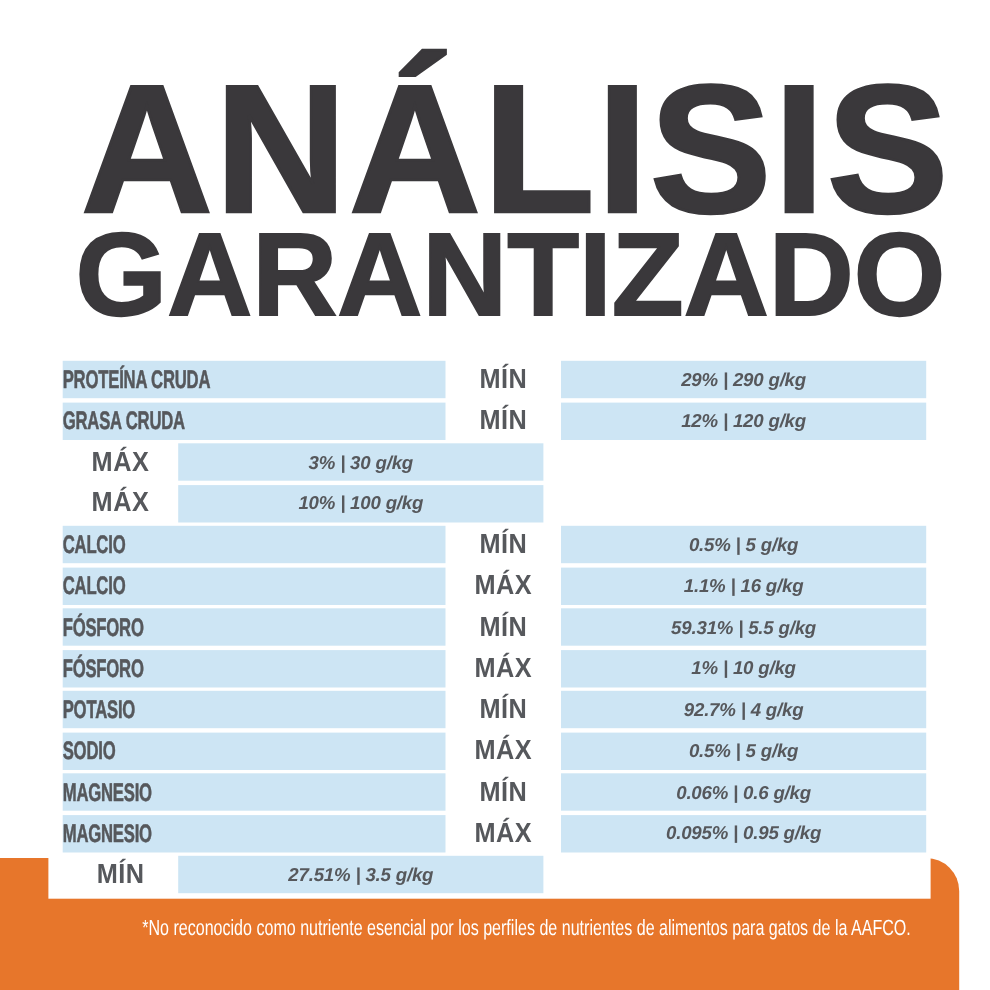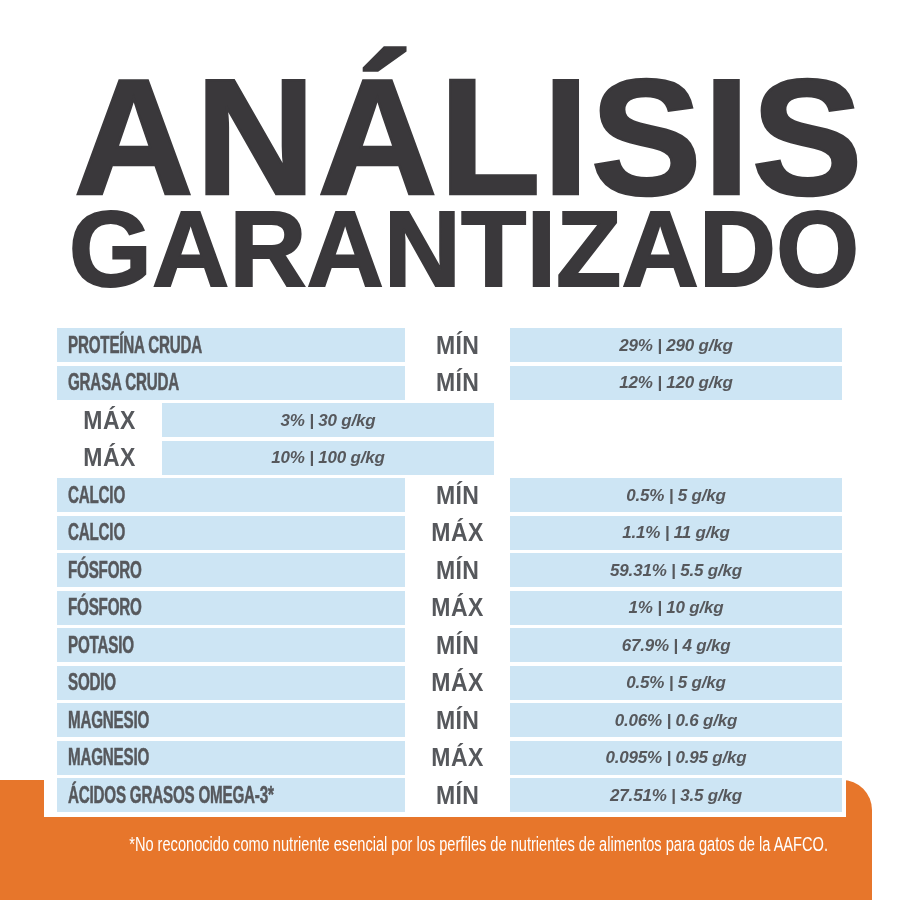--- a/index.html
+++ b/index.html
@@ -40,21 +40,21 @@
     background:#fff;z-index:2;
   }
   
   .analysis-table{
     position:absolute;left:57px;top:328px;width:785px;z-index:3;
   }
   .t-row{display:flex;height:34px;}
   .t-row + .t-row{margin-top:3.5px;}
   .cell-name{
     width:348px;height:100%;background:var(--row-blue);
-    display:flex;align-items:center;padding-left:11px;
+    display:flex;align-items:center;
   }
   .cell-limit{
     width:105px;height:100%;display:flex;align-items:center;justify-content:center;
   }
   .cell-value{
     width:332px;height:100%;background:var(--row-blue);
     display:flex;align-items:center;justify-content:center;font-style:italic;
   }
   .name-text{
     font-weight:bold;font-size:23px;letter-spacing:-0.3px;line-height:1;
@@ -147,21 +147,21 @@
     </div>
 
     <div class="t-row">
       <div class="cell-name">
           <span class="name-text">CALCIO</span>
         </div>
       <div class="cell-limit">
           <span class="limit-text">MÁX</span>
         </div>
       <div class="cell-value">
-          <span class="value-text">1.1% | 11 g/kg</span>
+          <span class="value-text">1.1% | 16 g/kg</span>
         </div>
     </div>
 
     <div class="t-row">
       <div class="cell-name">
           <span class="name-text">FÓSFORO</span>
         </div>
       <div class="cell-limit">
           <span class="limit-text">MÍN</span>
         </div>
@@ -183,21 +183,21 @@
     </div>
 
     <div class="t-row">
       <div class="cell-name">
           <span class="name-text">POTASIO</span>
         </div>
       <div class="cell-limit">
           <span class="limit-text">MÍN</span>
         </div>
       <div class="cell-value">
-          <span class="value-text">67.9% | 4 g/kg</span>
+          <span class="value-text">92.7% | 4 g/kg</span>
         </div>
     </div>
 
     <div class="t-row">
       <div class="cell-name">
           <span class="name-text">SODIO</span>
         </div>
       <div class="cell-limit">
           <span class="limit-text">MÁX</span>
         </div>
@@ -224,23 +224,20 @@
         </div>
       <div class="cell-limit">
           <span class="limit-text">MÁX</span>
         </div>
       <div class="cell-value">
           <span class="value-text">0.095% | 0.95 g/kg</span>
         </div>
     </div>
 
     <div class="t-row">
-      <div class="cell-name">
-          <span class="name-text">ÁCIDOS GRASOS OMEGA-3*</span>
-        </div>
       <div class="cell-limit">
           <span class="limit-text">MÍN</span>
         </div>
       <div class="cell-value">
           <span class="value-text">27.51% | 3.5 g/kg</span>
         </div>
     </div>
 
   </div>
 

